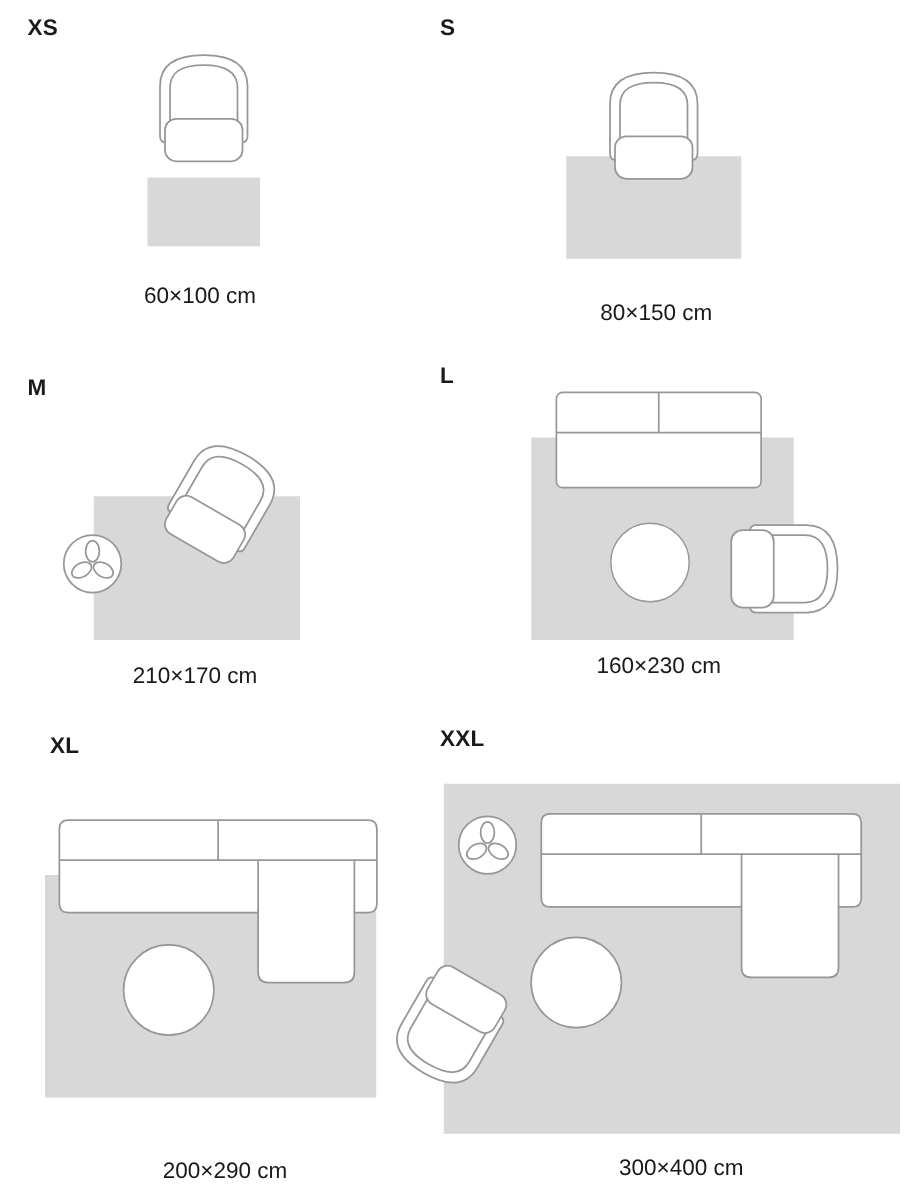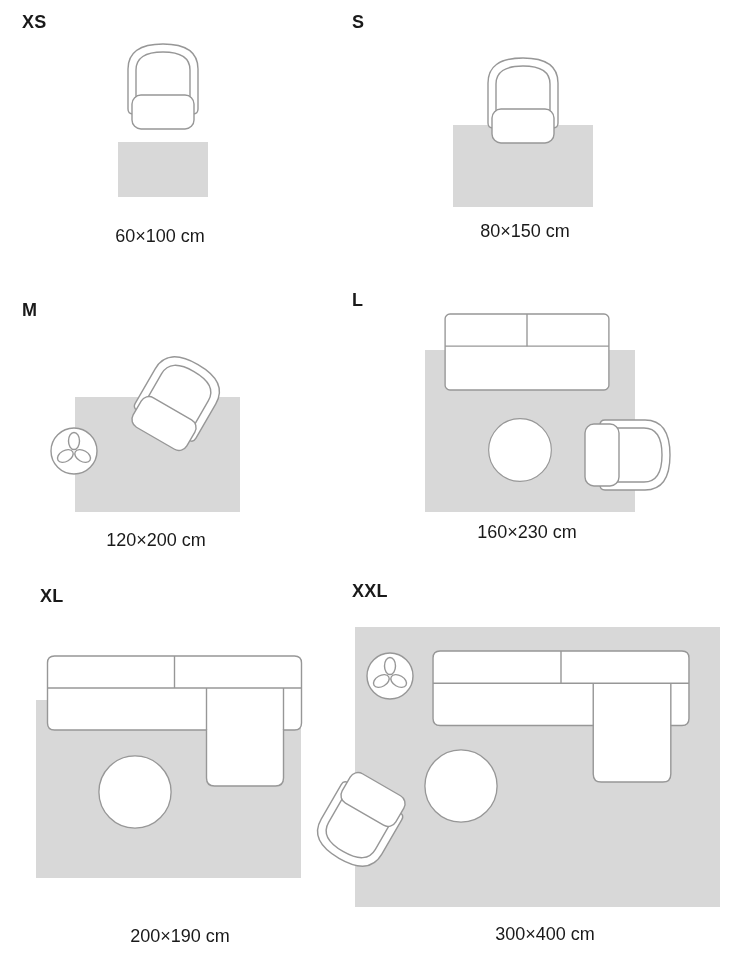--- a/index.html
+++ b/index.html
@@ -89,33 +89,33 @@
     </svg>
     <div class="size-caption" style="left:160px;top:226px">60×100 cm</div>
   </section>
 
   <section class="panel" id="panel-s">
     <h2 class="size-label" style="left:22px;top:12px">S</h2>
     <svg class="illus" style="left:110px;top:48px" width="170" height="162" viewBox="0 0 170 162">
       <rect class="rug" x="13" y="77" width="140" height="82"></rect>
       <use href="#sym-armchair" x="40" y="6" width="86" height="92"></use>
     </svg>
-    <div class="size-caption" style="left:195px;top:221px">80×150 cm</div>
+    <div class="size-caption" style="left:195px;top:240px">80×150 cm</div>
   </section>
 
   <section class="panel" id="panel-m">
     <h2 class="size-label" style="left:22px;top:12px">M</h2>
     <svg class="illus" style="left:40px;top:42px" width="230" height="200" viewBox="0 0 230 200">
       <rect class="rug" x="35" y="67" width="165" height="115"></rect>
       <use href="#sym-plant" x="9" y="96" width="50" height="50"></use>
       <g transform="rotate(30 137 71)">
         <use href="#sym-armchair" x="94" y="25" width="86" height="92"></use>
       </g>
     </svg>
-    <div class="size-caption" style="left:156px;top:242px">120×200 cm</div>
+    <div class="size-caption" style="left:156px;top:242px">210×170 cm</div>
   </section>
 
   <section class="panel" id="panel-l">
     <h2 class="size-label" style="left:22px;top:2px">L</h2>
     <svg class="illus" style="left:80px;top:12px" width="270" height="230" viewBox="0 0 270 230">
       <rect class="rug" x="15" y="50" width="210" height="162"></rect>
       <use href="#sym-sofa" x="33" y="13" width="168" height="78"></use>
       <use href="#sym-table" x="77" y="117" width="66" height="66"></use>
       <g transform="rotate(90 218 155)">
         <use href="#sym-armchair" x="175" y="109" width="86" height="92"></use>
@@ -124,21 +124,21 @@
     <div class="size-caption" style="left:197px;top:234px">160×230 cm</div>
   </section>
 
   <section class="panel" id="panel-xl">
     <h2 class="size-label" style="left:22px;top:0">XL</h2>
     <svg class="illus" style="left:10px;top:34px" width="300" height="270" viewBox="0 0 300 270">
       <rect class="rug" x="8" y="80" width="265" height="178"></rect>
       <use href="#sym-sectional" x="18" y="35" width="257" height="132"></use>
       <use href="#sym-table" x="69" y="134" width="76" height="76"></use>
     </svg>
-    <div class="size-caption" style="left:162px;top:340px">200×190 cm</div>
+    <div class="size-caption" style="left:162px;top:340px">200×290 cm</div>
   </section>
 
   <section class="panel" id="panel-xxl">
     <h2 class="size-label" style="left:52px;top:0">XXL</h2>
     <svg class="illus" style="left:5px;top:32px" width="425" height="300" viewBox="0 0 425 300">
       <rect class="rug" x="50" y="14" width="365" height="280"></rect>
       <use href="#sym-plant" x="60" y="38" width="50" height="50"></use>
       <use href="#sym-sectional" x="127" y="37" width="258" height="133"></use>
       <use href="#sym-table" x="118" y="135" width="76" height="76"></use>
       <g transform="rotate(-150 55 209)">

